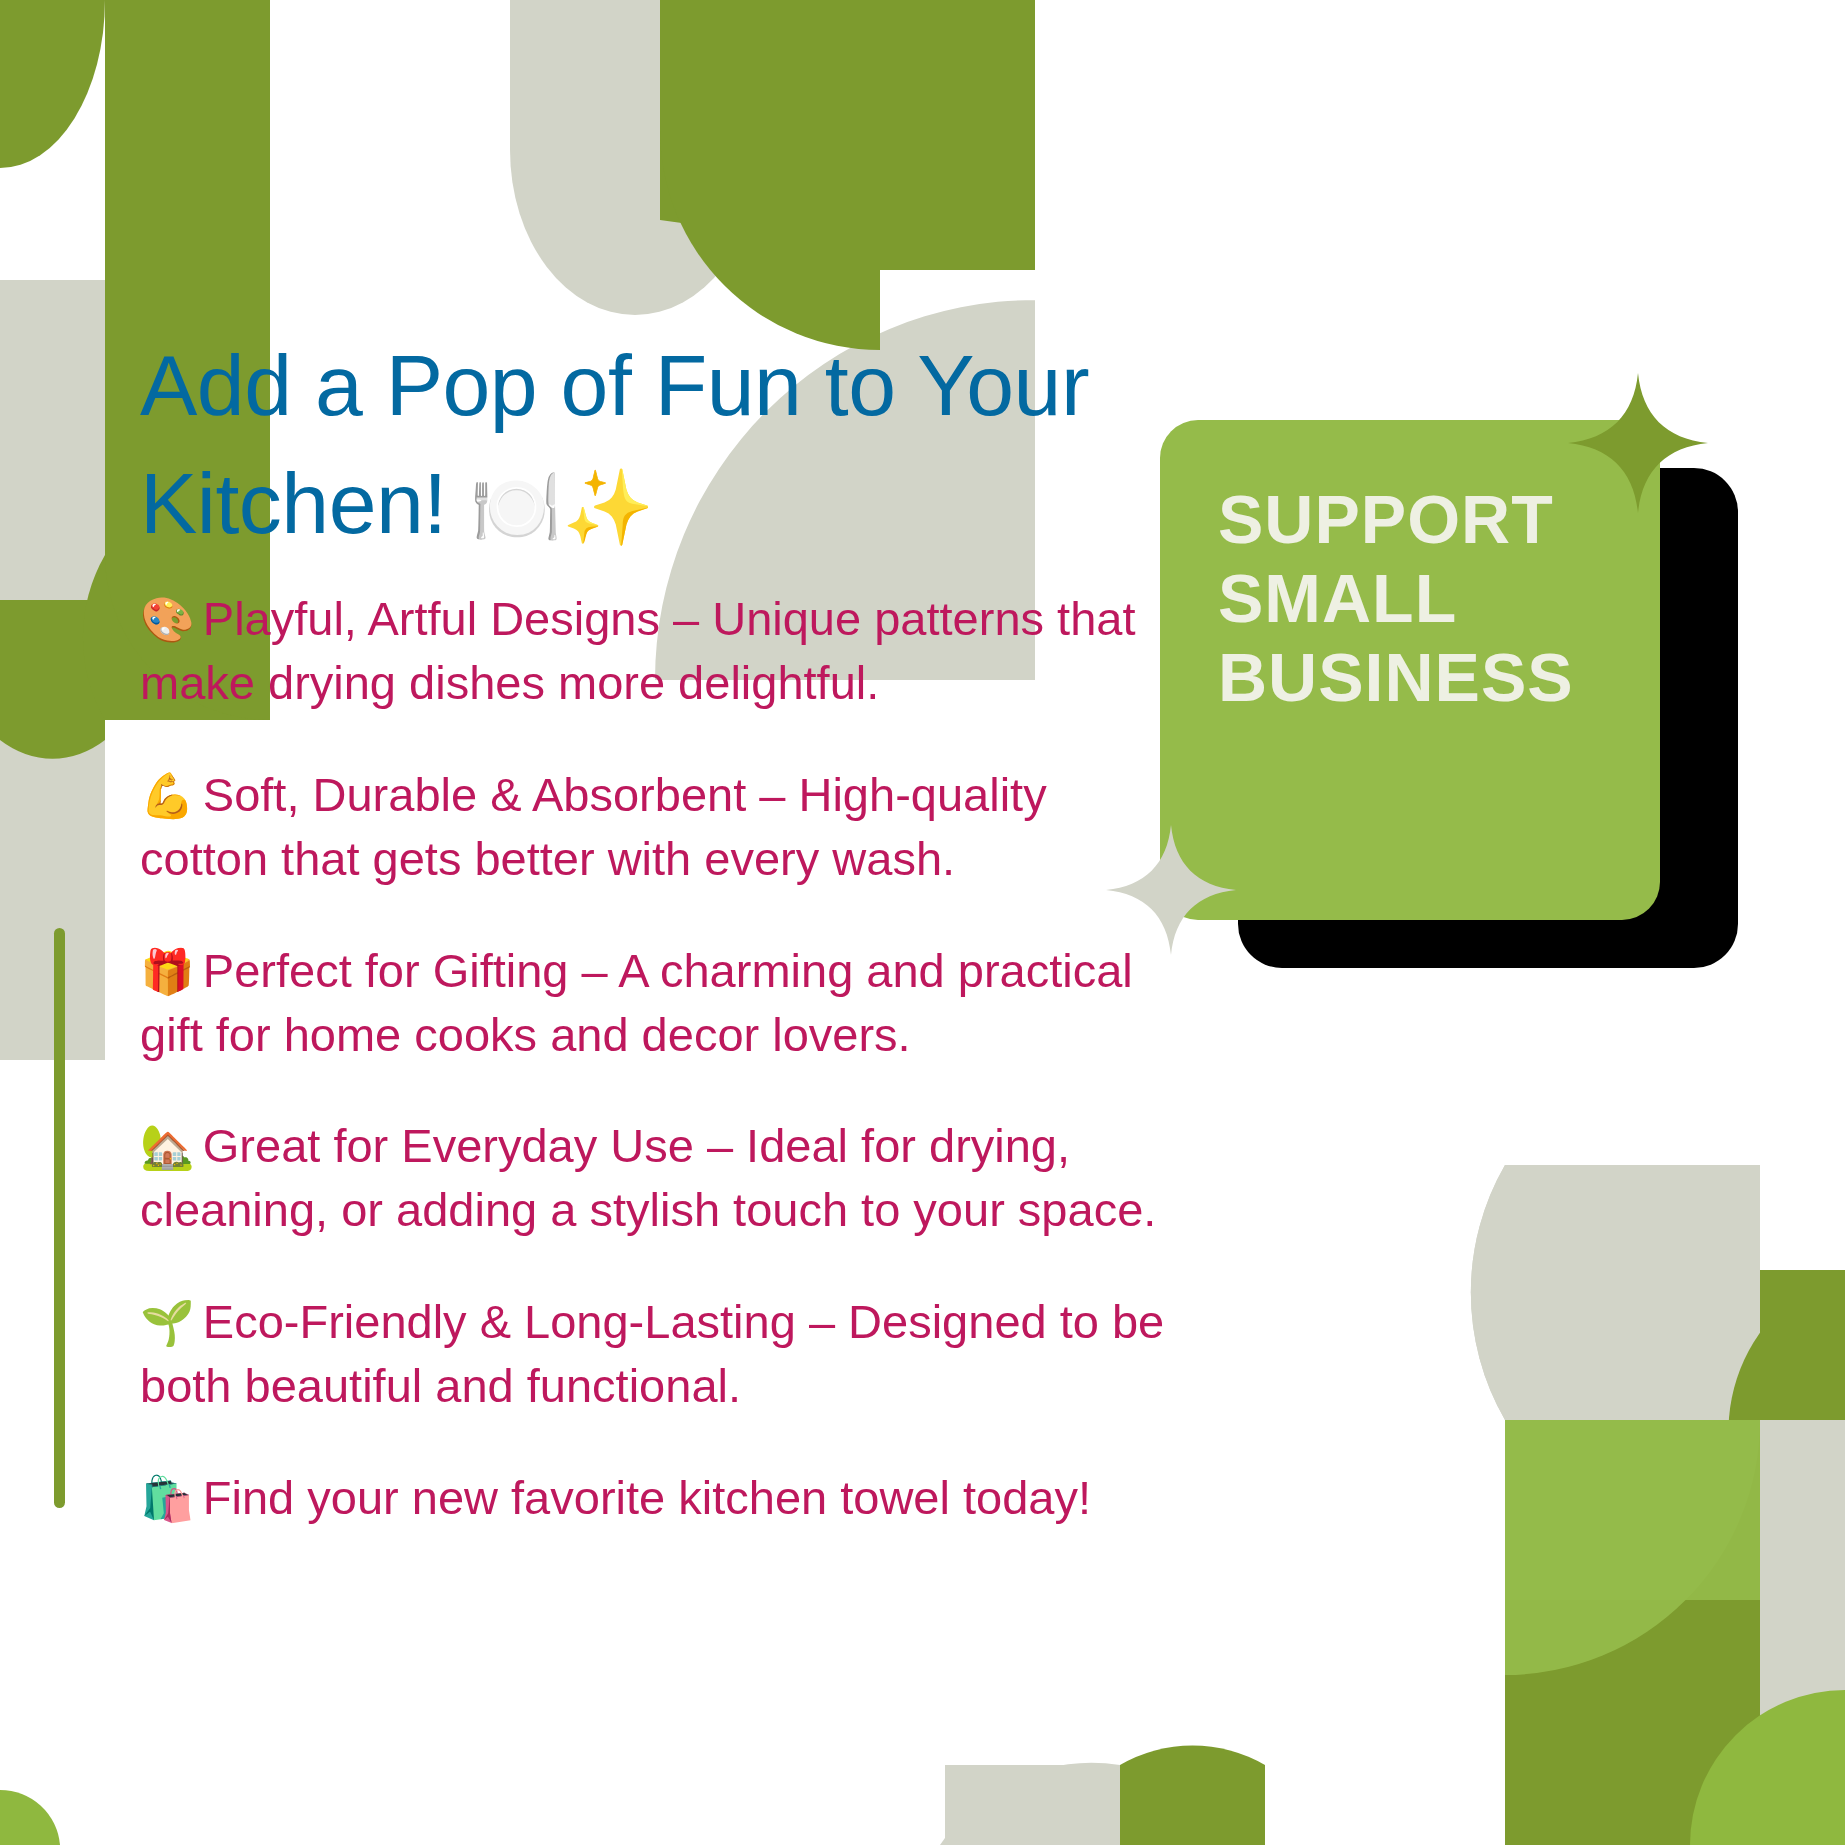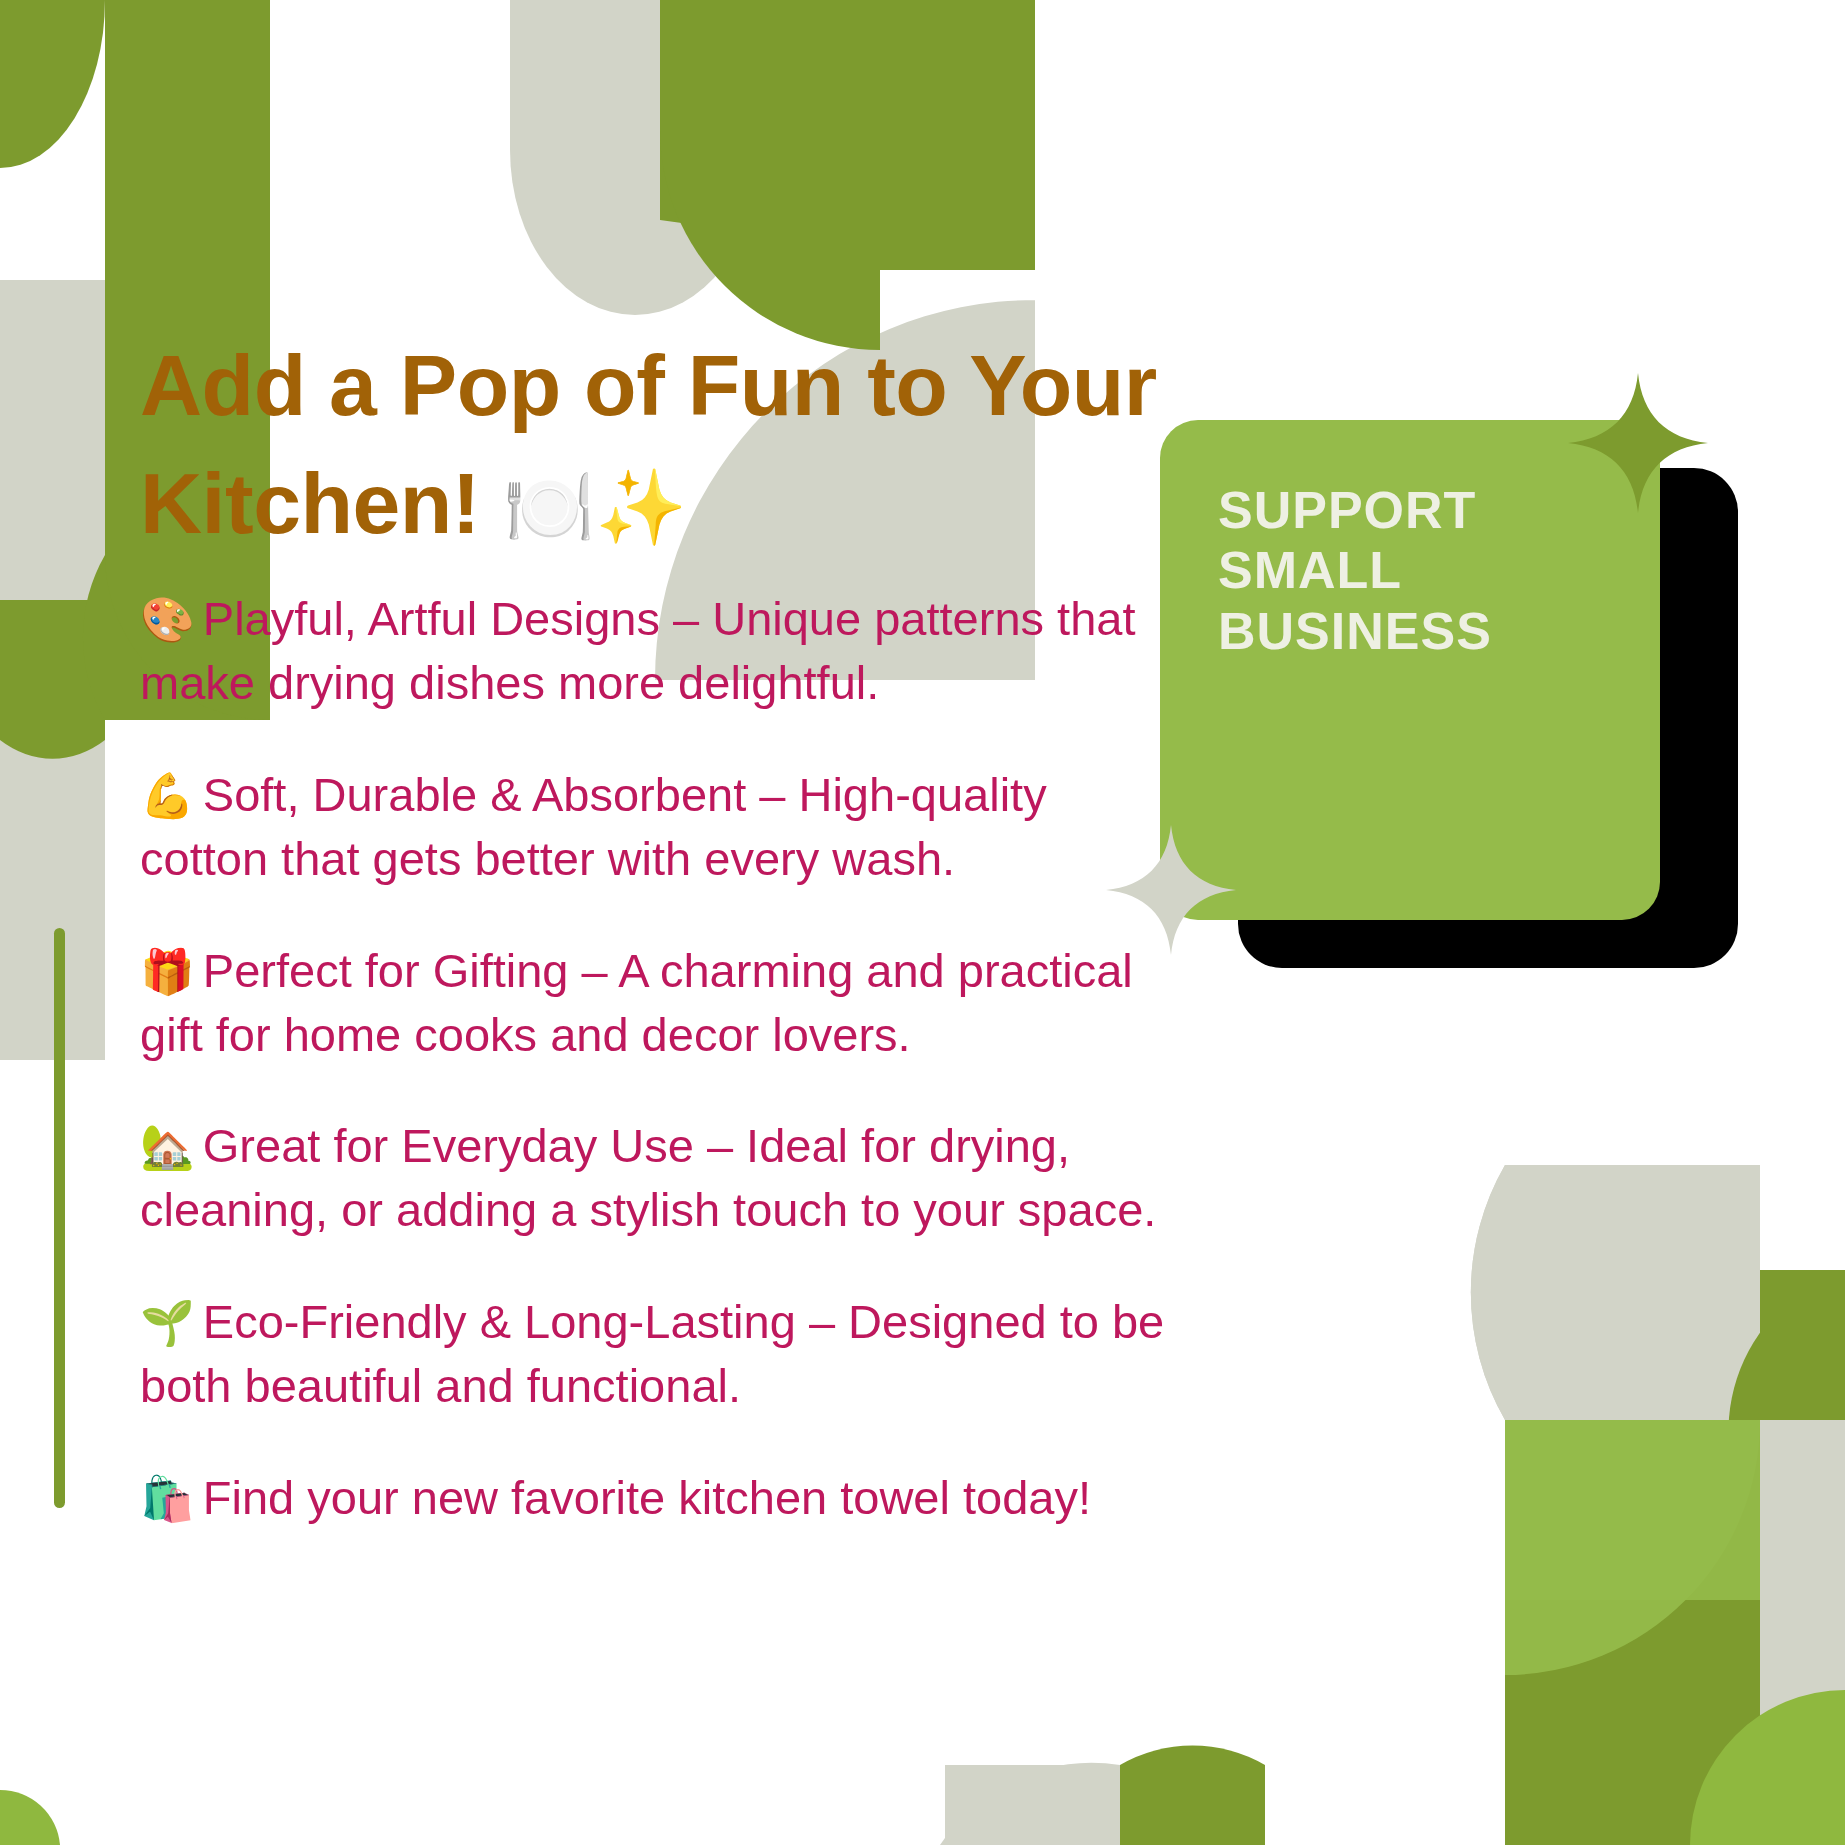--- a/index.html
+++ b/index.html
@@ -24,22 +24,22 @@
   }
 
   
   .headline {
     position: absolute;
     left: 140px;
     top: 268px;
     width: 1240px;
     font-size: 86px;
     line-height: 1.38;
-    font-weight: bold;
-    color: #a16207;
+    font-weight: normal;
+    color: #0369a1;
     letter-spacing: -0.5px;
   }
   .headline .emoji {
     font-size: 74px;
     letter-spacing: 0;
   }
 
   
   .bullets {
     position: absolute;
@@ -92,21 +92,21 @@
     left: 0px;
     top: 0px;
     width: 500px;
     height: 500px;
     background: #95bb4a;
     border-radius: 38px;
     box-sizing: border-box;
     padding: 60px 0 0 58px;
   }
   .badge-text {
-    font-size: 52px;
+    font-size: 68px;
     line-height: 1.16;
     font-weight: bold;
     color: #eef0e3;
     letter-spacing: 1px;
   }
   .sparkle-tr {
     position: absolute;
     left: 408px;
     top: -52px;
     width: 140px;

